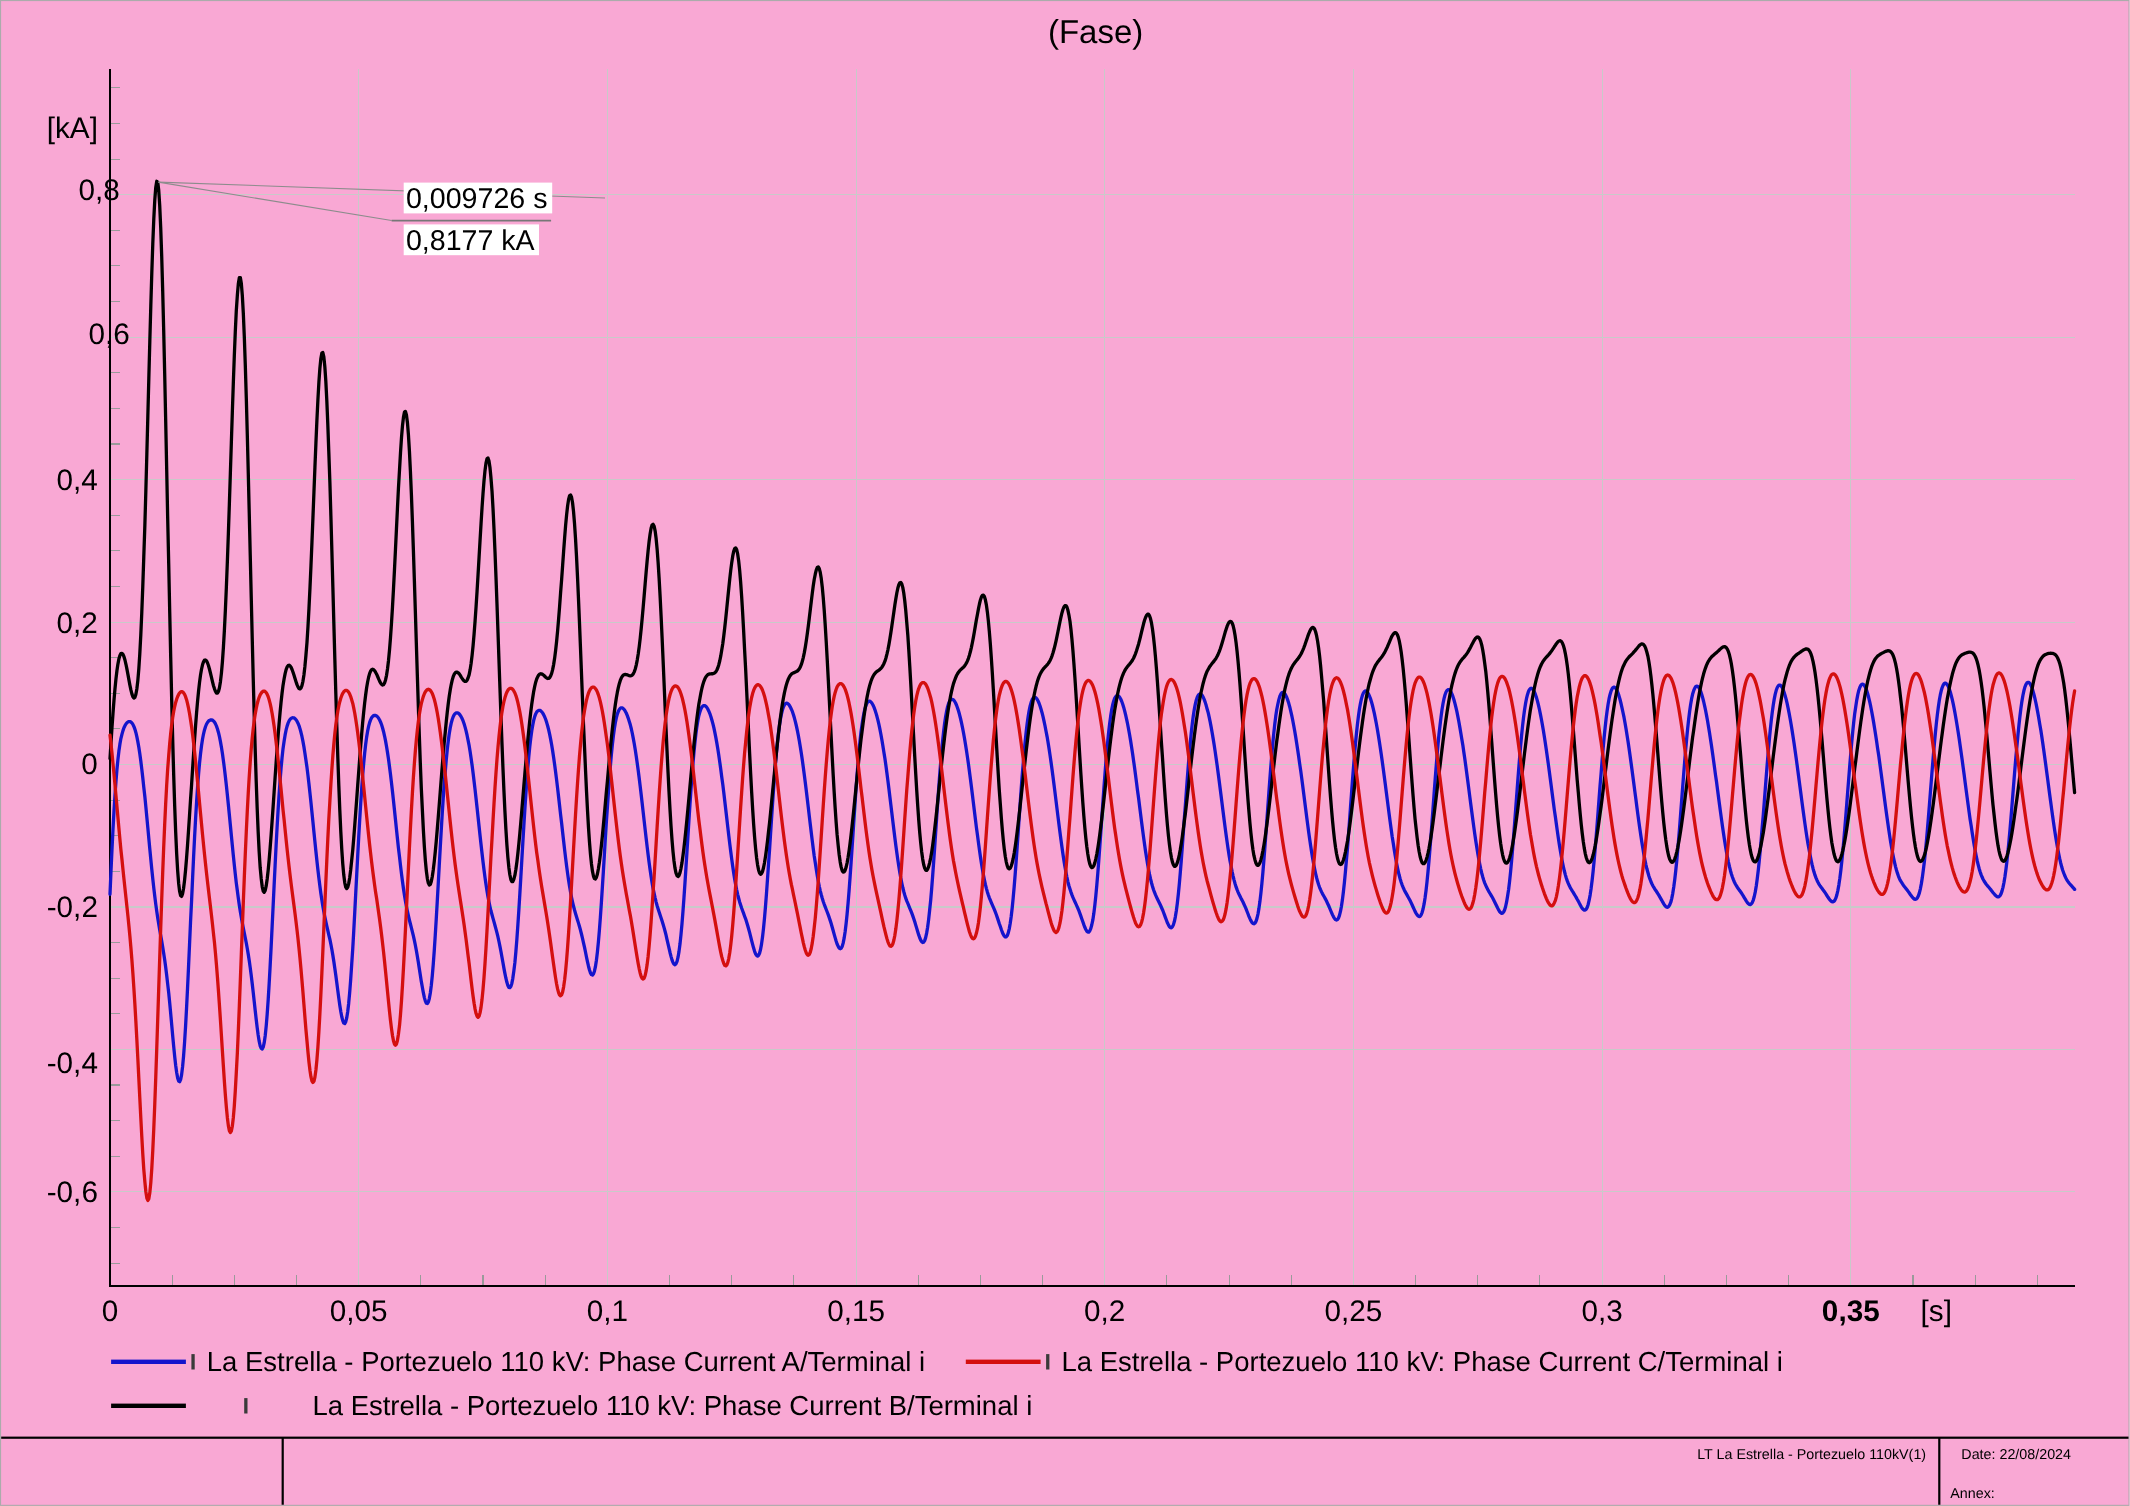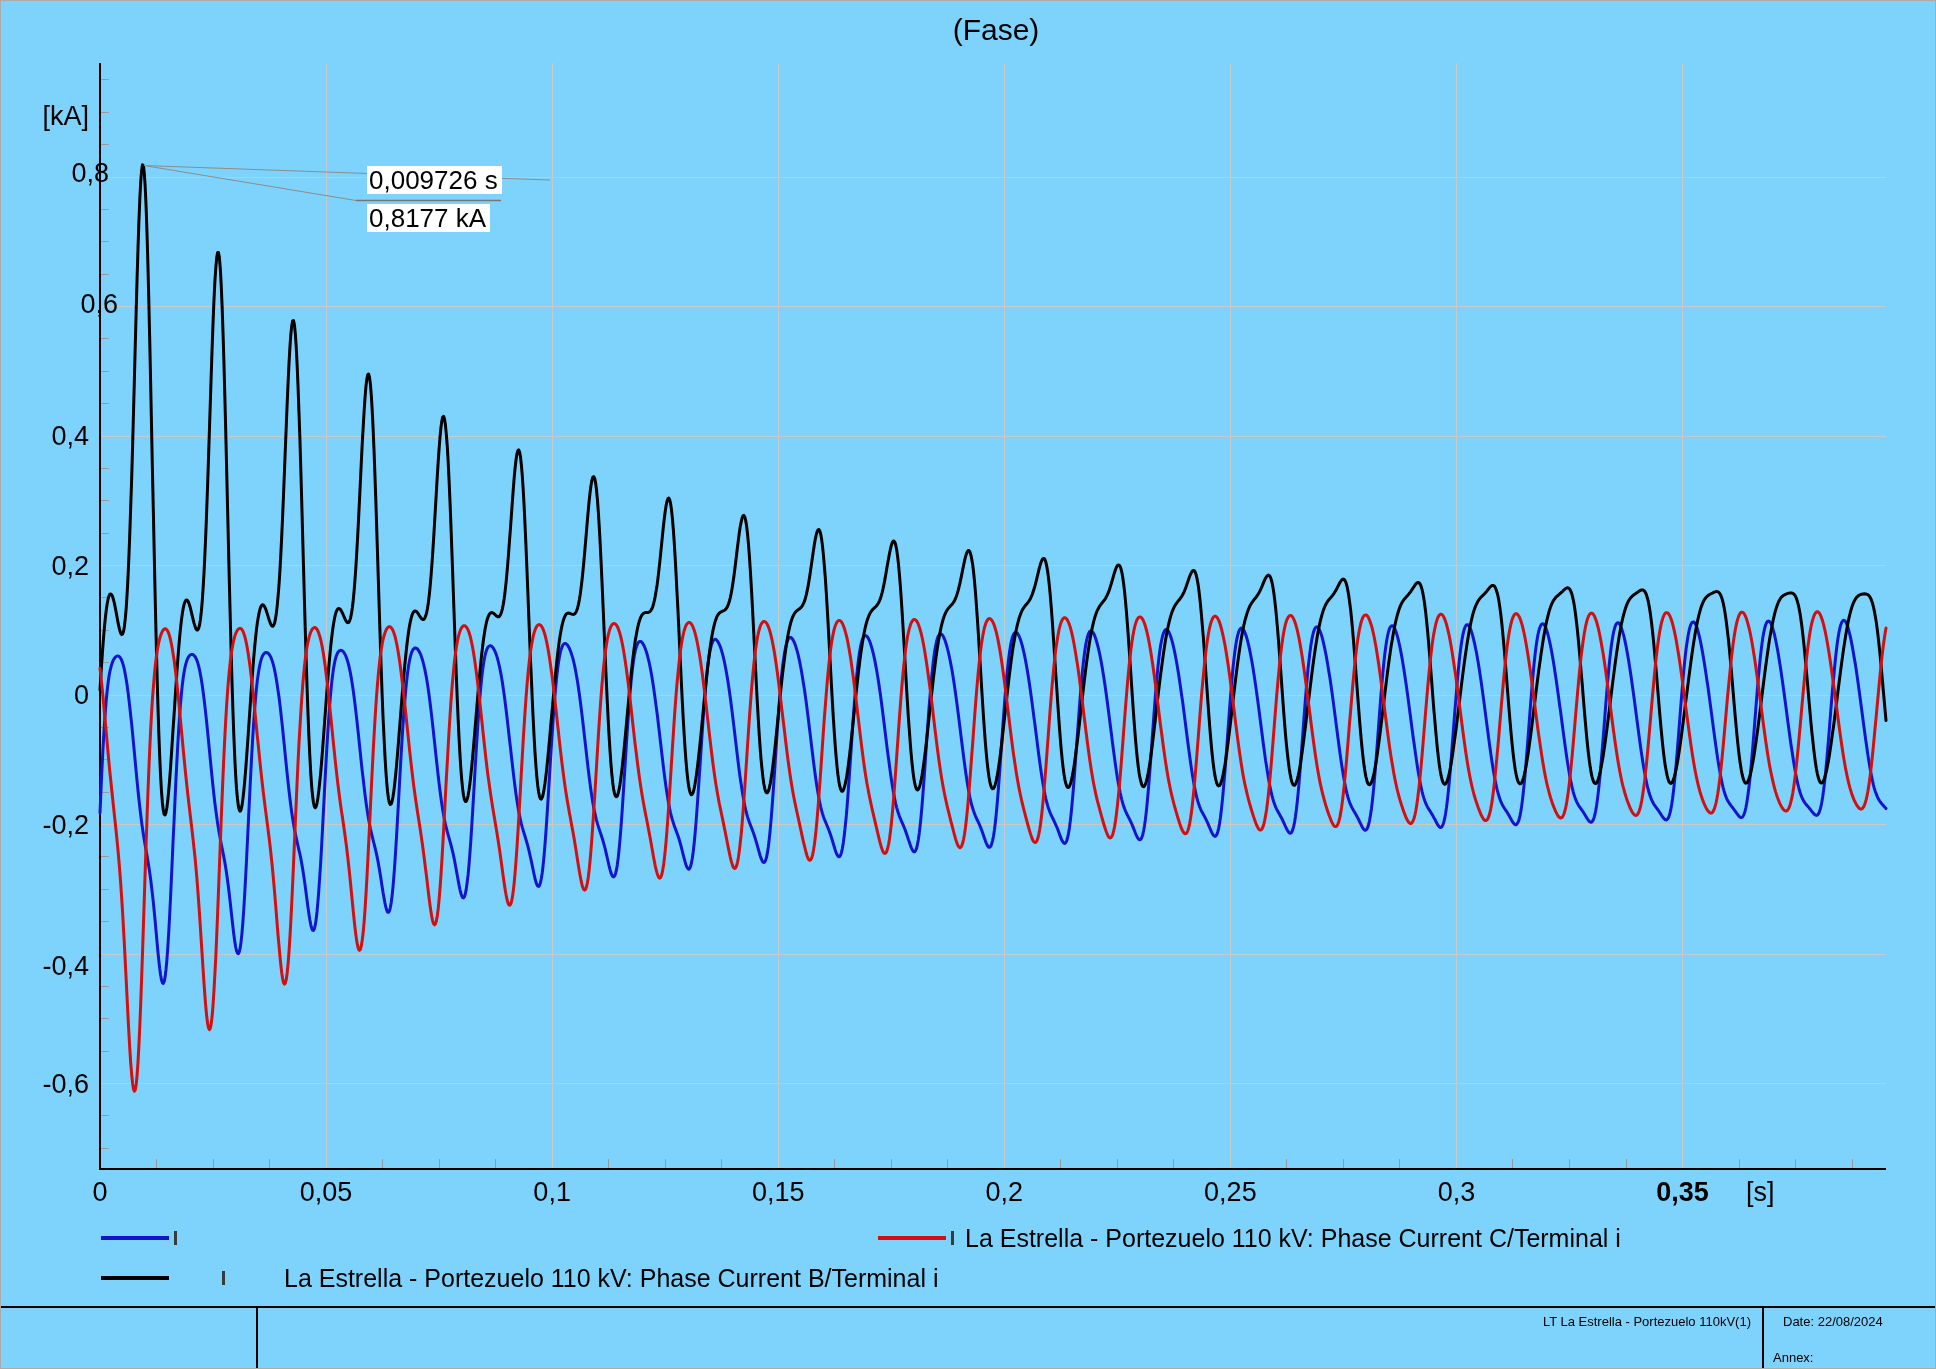--- a/index.html
+++ b/index.html
@@ -1,19 +1,19 @@
 <!DOCTYPE html>
 <html><head>
 <meta charset="utf-8">
 <style>
   html,body{margin:0;padding:0;background:#e8e8e8;}
   #page{
     position:relative;
     width:1936px;height:1369px;
-    background:#7dd3fc;
+    background:#f9a8d4;
     border:1px solid #ababab;
     box-sizing:border-box;
     font-family:"Liberation Sans", sans-serif;
     color:#000;
     overflow:hidden;
   }
   #plot-svg{position:absolute;left:0;top:0;width:1936px;height:1369px;}
   .abs{position:absolute;}
   #chart-title{
     left:995px;top:12px;transform:translateX(-50%);
@@ -144,20 +144,21 @@
       <div class="abs ytick" style="top: 939px; margin-top: 12px;">-0,4</div>
       <div class="abs ytick" style="top: 1068.5px;">-0,6</div>
     </div>
 
   <div class="abs ann" id="ann-time">0,009726 s</div>
   <div class="abs ann" id="ann-value">0,8177 kA</div>
 
   <div class="abs legend-item" style="left:100px;top:1222px;">
     <span class="legend-swatch" id="sw-0" style="background: rgb(20, 20, 204);"></span>
     <span class="legend-endtick"></span>
+    <span class="legend-label">La Estrella - Portezuelo 110 kV: Phase Current A/Terminal i</span>
   </div>
   <div class="abs legend-item" style="left:877px;top:1222px;">
     <span class="legend-swatch" id="sw-1" style="background: rgb(212, 15, 15);"></span>
     <span class="legend-endtick"></span>
     <span class="legend-label">La Estrella - Portezuelo 110 kV: Phase Current C/Terminal i</span>
   </div>
   <div class="abs legend-item" style="left:100px;top:1262px;gap:48px;">
     <span class="legend-swatch" id="sw-2" style="background: rgb(0, 0, 0);"></span>
     <span class="legend-endtick"></span>
     <span class="legend-label">La Estrella - Portezuelo 110 kV: Phase Current B/Terminal i</span>

